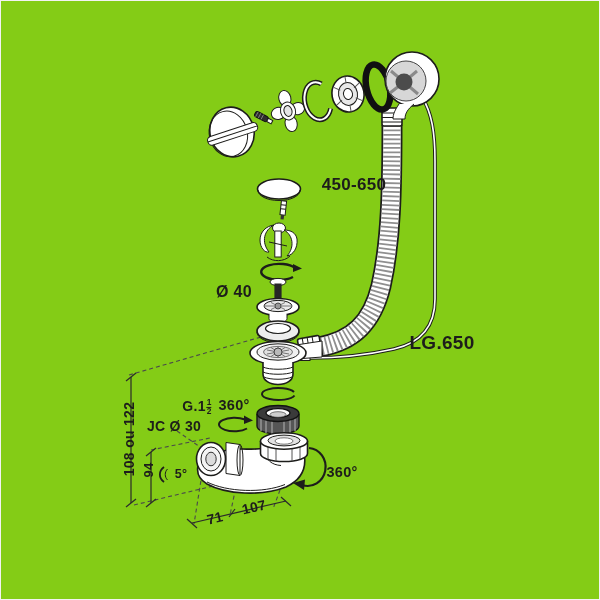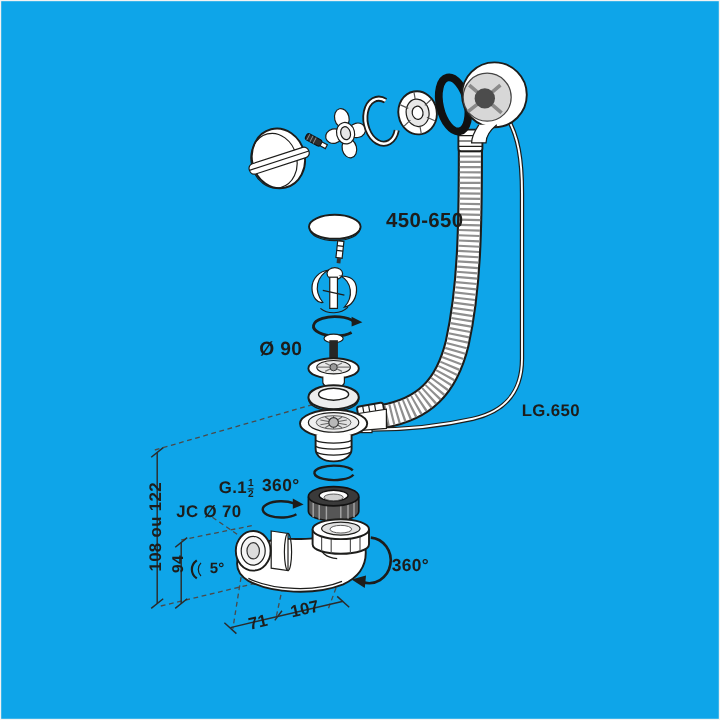--- a/index.html
+++ b/index.html
@@ -1,17 +1,17 @@
 <!DOCTYPE html>
 <html><head>
 <meta charset="utf-8">
 <style>
   html,body{margin:0;padding:0;background:#fff;}
   .canvas{
-    position:relative;width:600px;height:600px;background:#0ea5e9;overflow:hidden;
+    position:relative;width:600px;height:600px;background:#84cc16;overflow:hidden;
     font-family:"Liberation Sans",sans-serif;border:1px solid #f2f2f2;box-sizing:border-box;
   }
   .canvas svg{position:absolute;left:0;top:0;}
   .lbl{
     position:absolute;font-weight:bold;color:#1d1d1b;white-space:nowrap;
     transform:translate(-50%,-50%);letter-spacing:.3px;line-height:1;
   }
   .vert{transform:translate(-50%,-50%) rotate(-90deg);}
   .tilt{transform:translate(-50%,-50%) rotate(-13deg);}
   .frac{display:inline-block;vertical-align:-3px;line-height:.85;font-size:60%;text-align:center;margin-left:1px;}
@@ -216,26 +216,26 @@
       <polygon points="292,482 304,478.5 303,489" fill="#1d1d1b"></polygon>
     </g>
 
     <g>
       <path d="M163,466 C157.5,470 157.5,477 163,481" fill="none" stroke="#1d1d1b" stroke-width="1.8"></path>
       <path d="M166.5,468 C163.5,471 163.5,476 166.5,479" fill="none" stroke="#1d1d1b" stroke-width="1"></path>
     </g>
   </svg>
 
   <div class="lbl" style="left:353px;top:183px;font-size:17px">450-650</div>
-  <div class="lbl" style="left:458px;top:341px;font-size:14px">LG.650</div>
-  <div class="lbl" style="left:233px;top:291px;font-size:16px">Ø 90</div>
+  <div class="lbl" style="left:441px;top:341px;font-size:19px">LG.650</div>
+  <div class="lbl" style="left:233px;top:291px;font-size:16px">Ø 40</div>
 
   <div class="lbl" style="left:196px;top:406px;font-size:14px"><span>G.1</span><span class="frac"><span class="num">1</span><span class="den">2</span></span></div>
 
-  <div class="lbl" style="left:173px;top:425px;font-size:14px">JC Ø 70</div>
+  <div class="lbl" style="left:173px;top:425px;font-size:14px">JC Ø 30</div>
   <div class="lbl" style="left:233px;top:404px;font-size:14.5px">360°</div>
   <div class="lbl" style="left:341px;top:471px;font-size:14.5px">360°</div>
   <div class="lbl" style="left:180px;top:473px;font-size:12.5px">5°</div>
   <div class="lbl vert" style="left:128px;top:438px;font-size:14px">108 ou 122</div>
   <div class="lbl vert" style="left:147px;top:469px;font-size:13px">94</div>
   <div class="lbl tilt" style="left:214px;top:517px;font-size:14px">71</div>
   <div class="lbl tilt" style="left:253px;top:506px;font-size:14px">107</div>
 
 </div>
 

